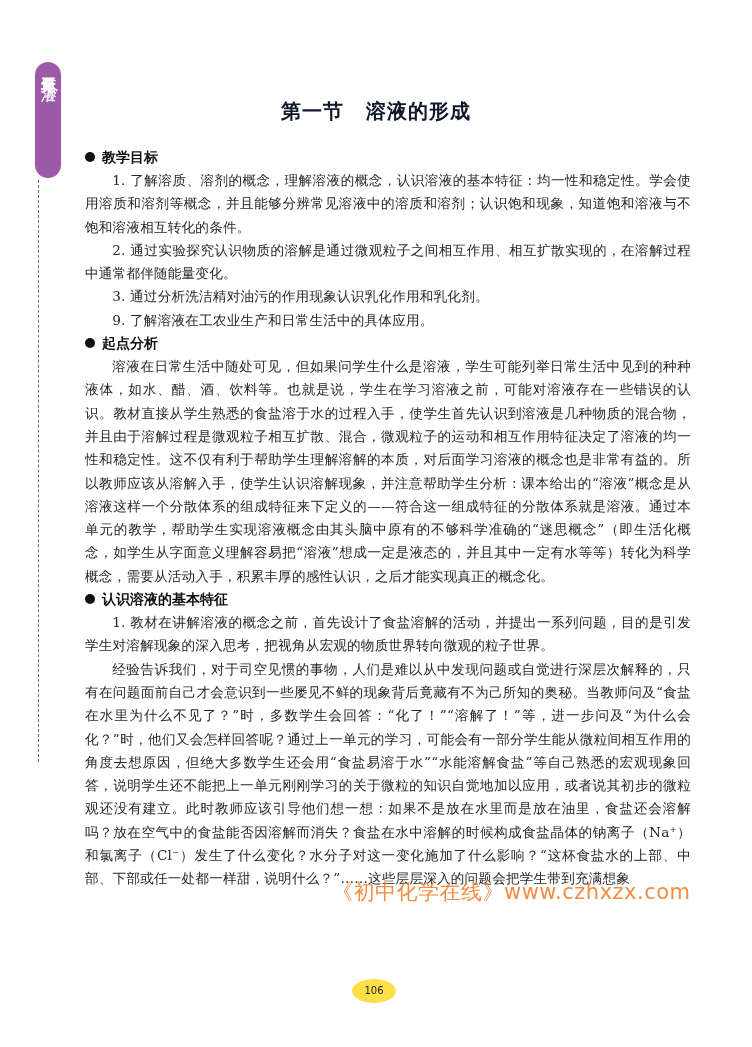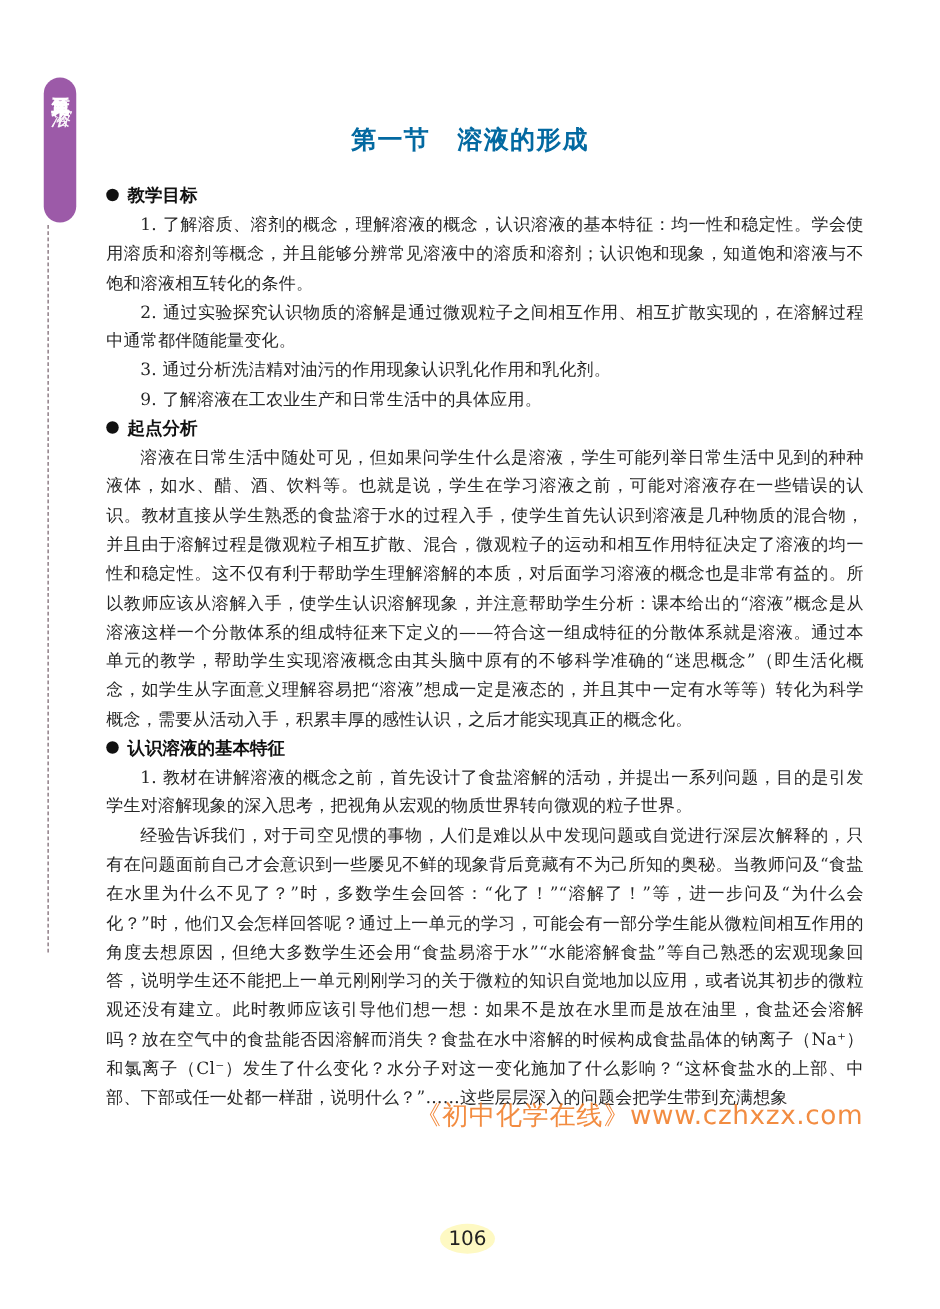--- a/index.html
+++ b/index.html
@@ -8,36 +8,36 @@
   .side-tab { position: absolute; left: 35px; top: 62px; width: 26px; height: 116px;
               background: #9c5aa8; border-radius: 13px; display: flex; flex-direction: column;
               align-items: center; justify-content: flex-start; padding-top: 4px; box-sizing: border-box; }
   .side-tab span { display: block; color: #fff; font-size: 15px; line-height: 17px; width: 17px; text-align: center;
                    font-family: "DejaVu Serif", serif; }
   .side-tab .unit { writing-mode: vertical-rl; letter-spacing: 0px; line-height: 17px; font-weight: bold; }
   .side-tab .topic { writing-mode: vertical-rl; margin-top: 8px; font-style: italic; opacity: 0.95; }
   .dash-line { position: absolute; left: 38px; top: 180px; width: 0; height: 582px;
                border-left: 1.5px dashed #7a6670; }
   .title { position: absolute; top: 98px; left: 0; width: 752px; text-align: center;
-           font-size: 20px; font-weight: bold; letter-spacing: 1px; color: #0369a1;
+           font-size: 20px; font-weight: bold; letter-spacing: 1px; color: #0f172a;
            font-family: "DejaVu Serif", "Liberation Serif", serif; }
   .title .gap { display: inline-block; width: 22px; }
   .content { position: absolute; left: 85px; top: 146px; width: 606px; }
   .heading { font-family: Liberation Serif, serif; font-size: 14px;
              font-weight: bold; height: 23px; line-height: 23px; color: #111; }
   .heading .dot { display: inline-block; width: 10px; height: 10px; border-radius: 50%;
                   background: #111; margin-right: 7px; vertical-align: -0px; }
   .para { font-size: 13.6px; line-height: 23.3px; text-align: justify; text-indent: 2em;
           color: #262626; margin: 0; letter-spacing: 0.2px; }
   .watermark { position: absolute; left: 332px; top: 878px; font-size: 21px; color: #f07820;
                font-family: "DejaVu Sans", "Liberation Sans", sans-serif; opacity: 0.85;
                letter-spacing: 0.5px; white-space: nowrap; }
   .page-num { position: absolute; left: 352px; top: 979px; width: 44px; height: 24px;
-              border-radius: 50%; background: #fef9c3; text-align: center; line-height: 24px;
-              font-size: 16px; font-family: "DejaVu Sans", "Liberation Sans", sans-serif; color: #222; }
+              border-radius: 50%; background: #fde047; text-align: center; line-height: 24px;
+              font-size: 10px; font-family: "DejaVu Sans", "Liberation Sans", sans-serif; color: #222; }
 </style>
 </head>
 <body>
 
 <div class="side-tab">
   <span class="unit">第三单元</span>
   <span class="topic">溶液</span>
 </div>
 <div class="dash-line"></div>
 

